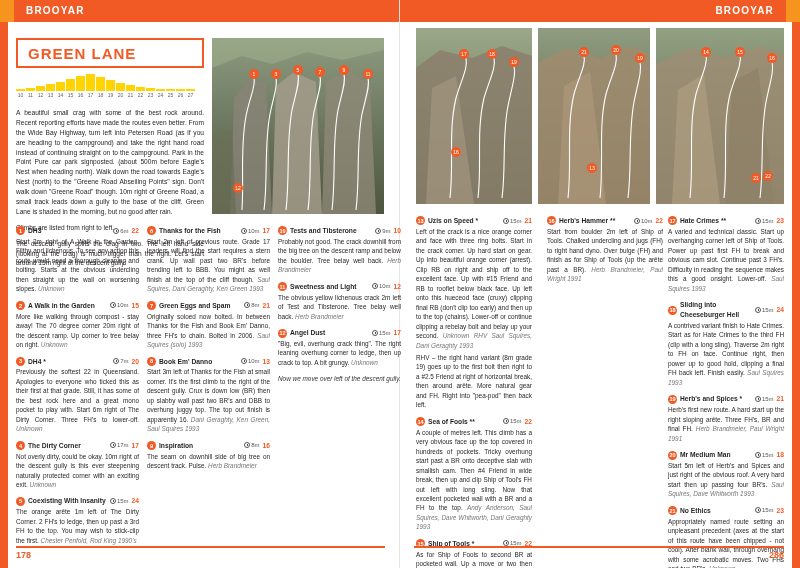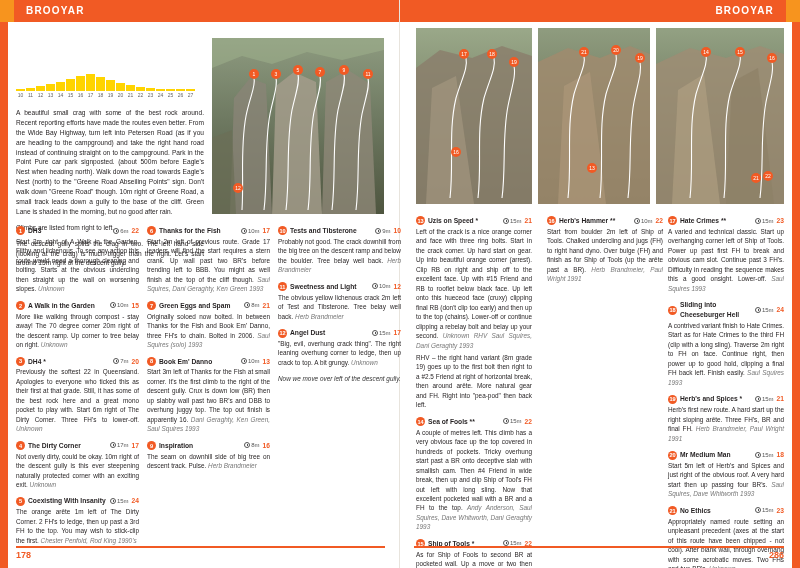--- a/index.html
+++ b/index.html
@@ -132,20 +132,23 @@
 
 <div class="page">
 
   <div class="leaf leaf-left">
     <div class="topbar">
       <div class="tab"></div>
       <div class="bar-title">BROOYAR</div>
     </div>
     <div class="sidestrip"></div>
 
+    <div class="crag-title-box">
+      <div class="crag-title">GREEN LANE</div>
+    </div>
 
     <div class="grade-chart">
       <div class="grade-bars" id="grade-bars">
           <i style="height: 2px;"></i>
           <i style="height: 3px;"></i>
           <i style="height: 5px;"></i>
           <i style="height: 7px;"></i>
           <i style="height: 9px;"></i>
           <i style="height: 12px;"></i>
           <i style="height: 15px;"></i>

